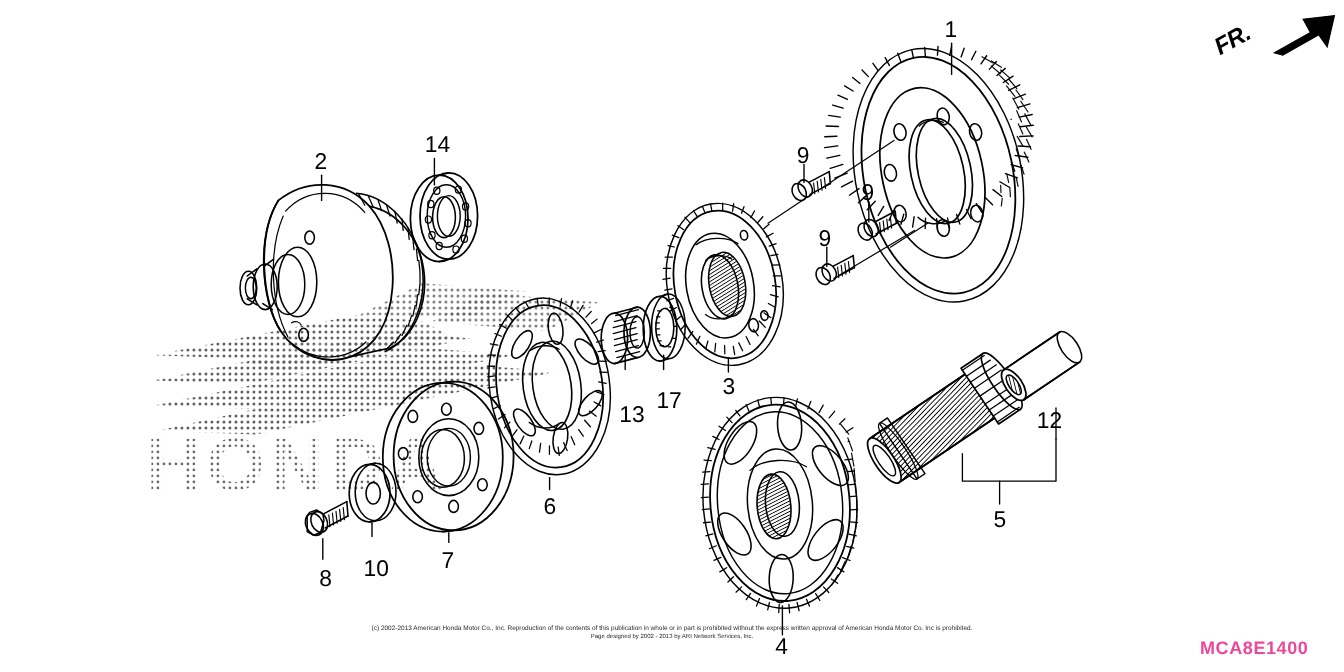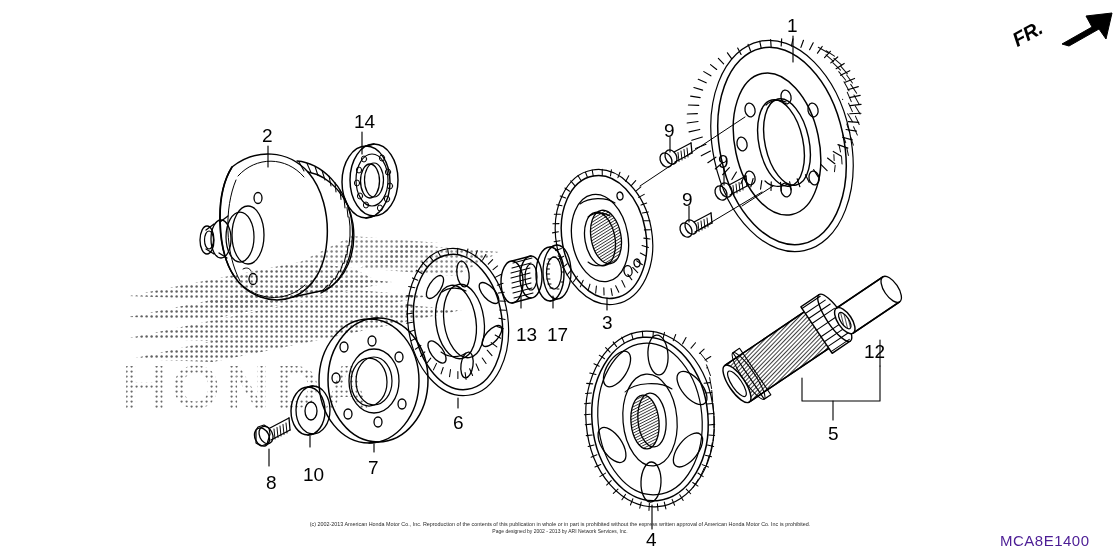--- a/index.html
+++ b/index.html
@@ -16,22 +16,22 @@
     font-family:"Liberation Sans", sans-serif;
     color:#000;line-height:1;white-space:nowrap;
     letter-spacing:0px;
   }
   .fr-label{
     position:absolute;font-size:20px;font-weight:700;font-style:italic;
     font-family:"Liberation Sans", sans-serif;color:#000;
     letter-spacing:-0.5px;
   }
   .code{
-    position:absolute;font-size:15px;font-weight:400;
-    font-family:"Liberation Sans", sans-serif;color:#4c1d95;
+    position:absolute;font-size:15px;font-weight:700;
+    font-family:"Liberation Sans", sans-serif;color:#ec4899;
     letter-spacing:0.5px;
   }
   .copyline{
     position:absolute;text-align:center;color:#2a2a2a;
     font-family:"Liberation Sans", sans-serif;
     line-height:1.15;white-space:nowrap;
   }
   .cl1{font-size:5.4px;}
   .cl2{font-size:5.0px;}
 </style>
@@ -431,21 +431,21 @@
     </g>
   </svg>
   <div class="fr-label" style="left:1014px;top:30px;transform:rotate(-29deg);transform-origin:left center;">FR.</div>
 
   <div class="callout" style="left:787px;top:16px;">1</div>
   <div class="callout" style="left:262px;top:126px;">2</div>
   <div class="callout" style="left:354px;top:112px;">14</div>
   <div class="callout" style="left:664px;top:121px;">9</div>
   <div class="callout" style="left:718px;top:152px;">9</div>
   <div class="callout" style="left:682px;top:190px;">9</div>
-  <div class="callout" style="left:516px;top:325px;">13</div>
+  <div class="callout" style="left:516px;top:337px;">13</div>
   <div class="callout" style="left:547px;top:325px;">17</div>
   <div class="callout" style="left:602px;top:313px;">3</div>
   <div class="callout" style="left:453px;top:413px;">6</div>
   <div class="callout" style="left:368px;top:458px;">7</div>
   <div class="callout" style="left:303px;top:453px;margin-top:12px;">10</div>
   <div class="callout" style="left:266px;top:473px;">8</div>
   <div class="callout" style="left:646px;top:530px;">4</div>
   <div class="callout" style="left:828px;top:424px;">5</div>
   <div class="callout" style="left:864px;top:342px;">12</div>
 

